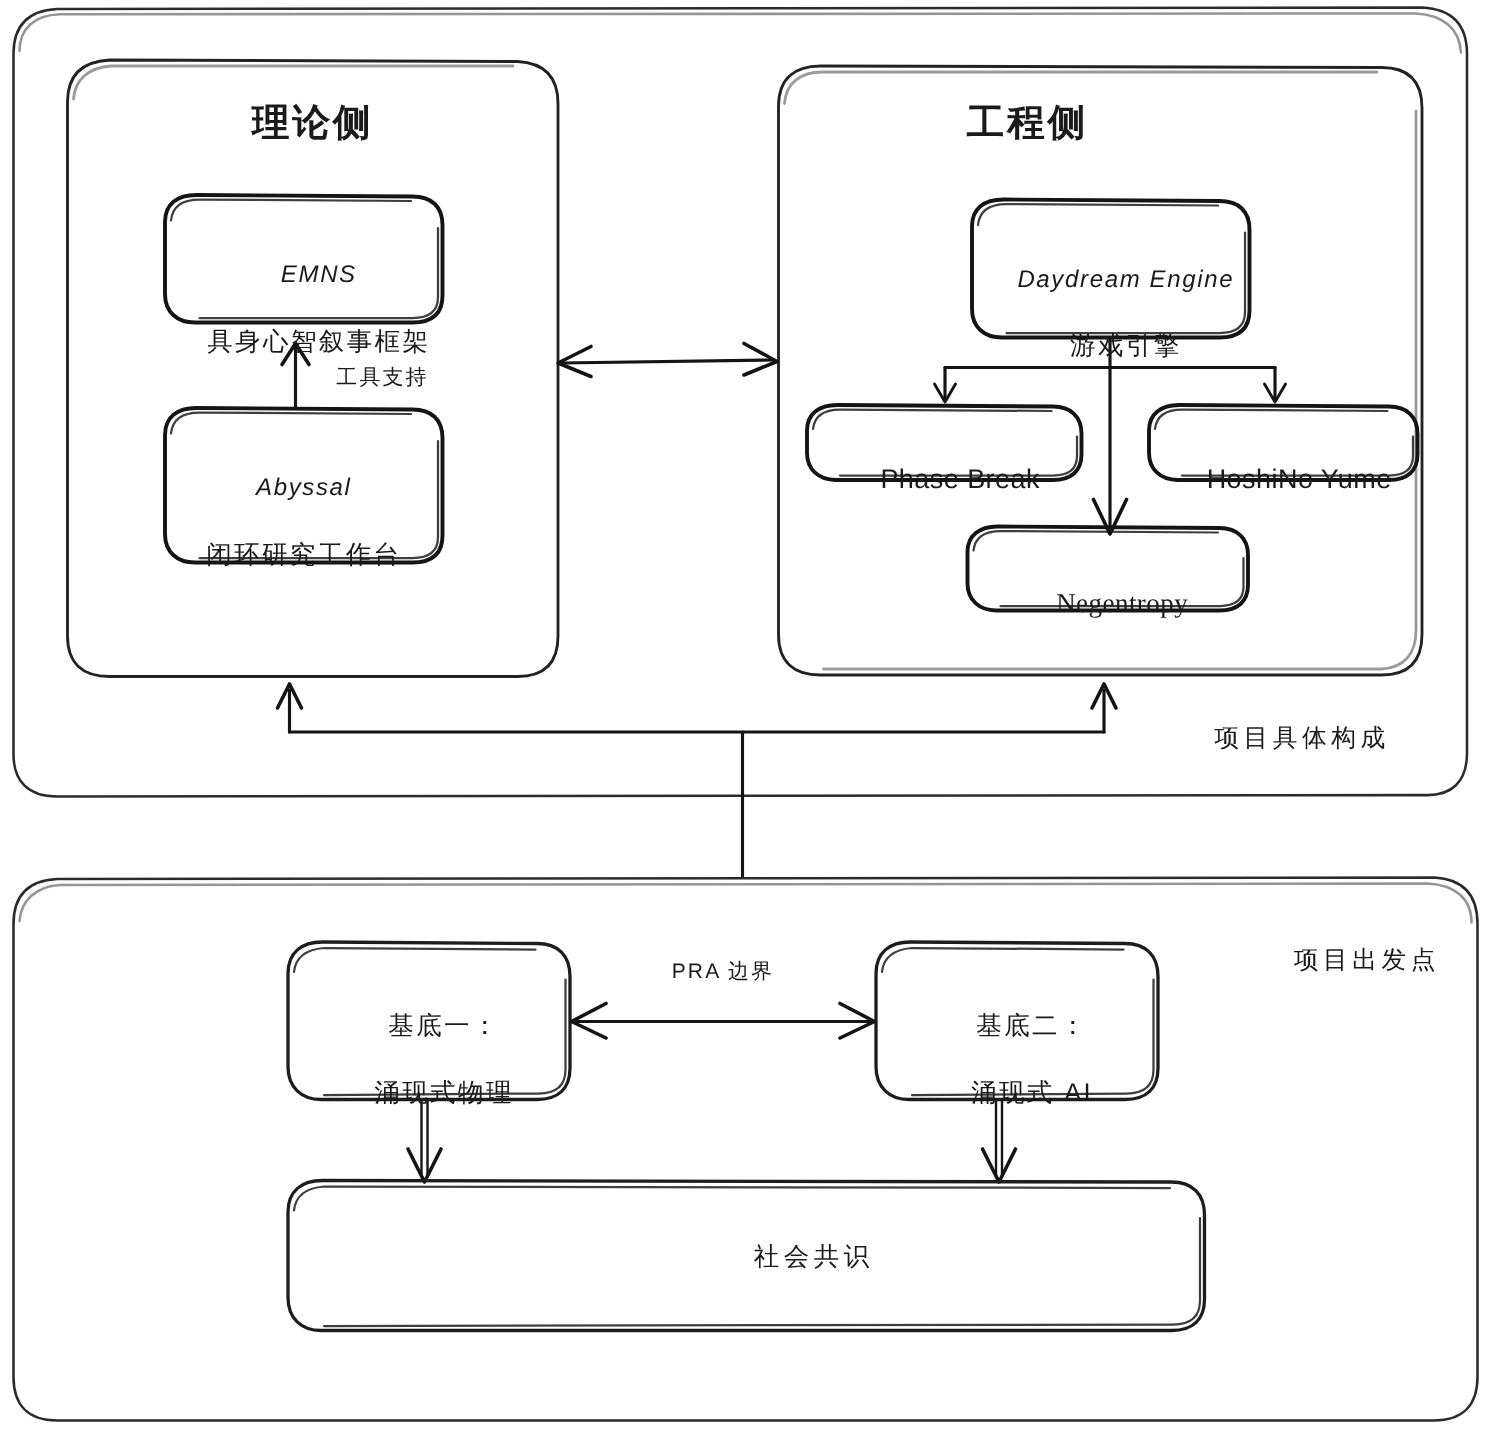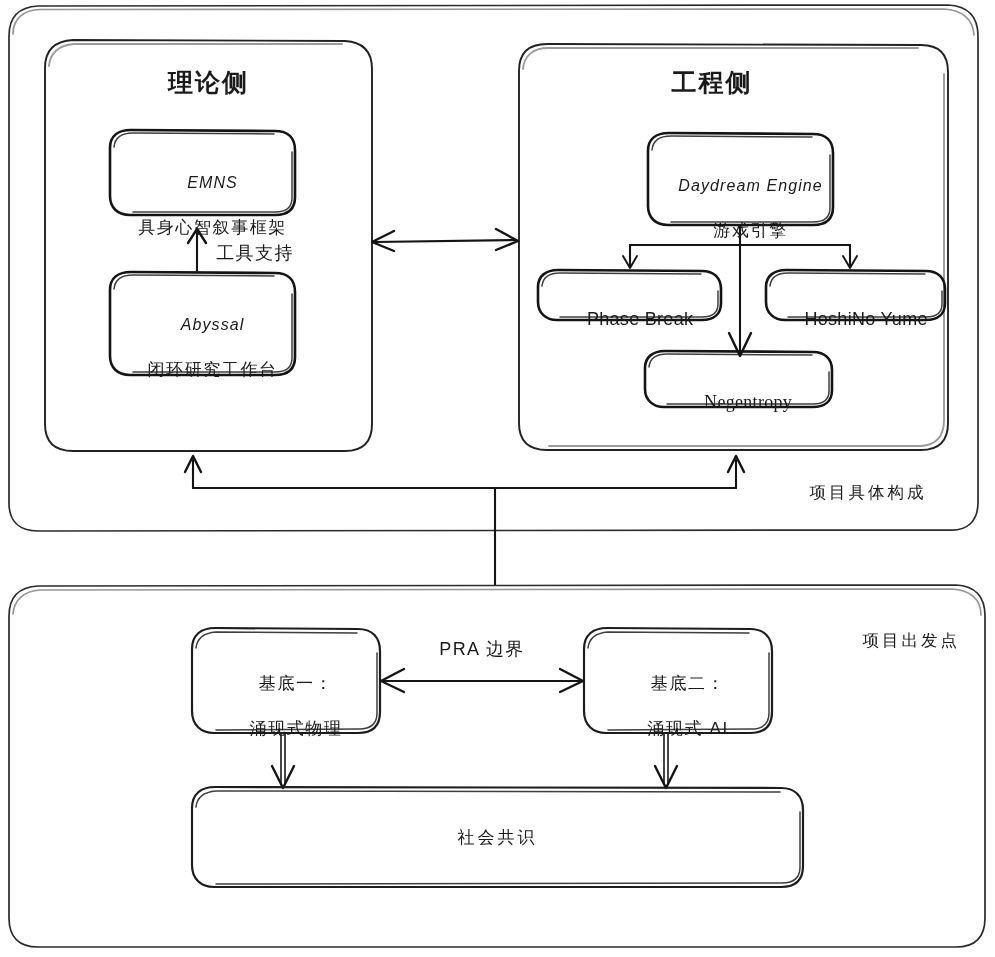--- a/index.html
+++ b/index.html
@@ -97,30 +97,31 @@
     letter-spacing: 1.1px;
     font-size: 16px;
   }
   .node-label .cjk {
     letter-spacing: 1.6px;
   }
   .node-label-lg {
     font-size: 18px;
   }
   .edge-label {
-    font-size: 18px;
+    font-size: 14px;
     letter-spacing: 1.4px;
   }
   .corner-label {
     font-size: 16.5px;
     letter-spacing: 3px;
   }
   .consensus-label {
     font-size: 17px;
     letter-spacing: 3px;
+    margin-left: 45px;
   }
 </style>
 </head>
 <body>
 
 <div id="diagram-root">
 
   <svg id="sketch" viewBox="0 0 995 957">
 
     <g>
@@ -234,28 +235,28 @@
 
     <g>
       <path class="stroke soft-node-stroke" d="M 192 808 C 192 794 201 787 215 787 L 781 788 C 795 788 803 796 803 810 L 803 866 C 803 880 795 887 781 887 L 214 887 C 201 887 192 879 192 865 Z"></path>
       <path class="stroke node-stroke-2" d="M 196 807 C 197 797 204 792 216 791 L 780 792 M 800 812 L 800 867 C 800 878 794 883 782 883 L 216 884"></path>
     </g>
 
   </svg>
 
   <div class="label panel-title" style="left:45px; top:66px; width:327px;">理论侧</div>
 
-  <div class="label panel-title" style="left:542px; top:66px; width:340px;">工程侧</div>
+  <div class="label panel-title" style="left:515px; top:66px; width:340px;">工程侧</div>
 
   <div class="label node-label" style="left:110px; top:150px; width:185px;">
     <span class="latin">EMNS</span><br>
     <span class="cjk">具身心智叙事框架</span>
   </div>
 
-  <div class="label node-label" style="left:110px; top:292px; width:185px;">
+  <div class="label node-label" style="left:100px; top:292px; width:185px;">
     <span class="latin">Abyssal</span><br>
     <span class="cjk">闭环研究工作台</span>
   </div>
 
   <div class="label edge-label" style="left:215px; top:242px; width:80px;">工具支持</div>
 
   <div class="label node-label" style="left:648px; top:153px; width:185px;">
     <span class="latin">Daydream Engine</span><br>
     <span class="cjk">游戏引擎</span>
   </div>

